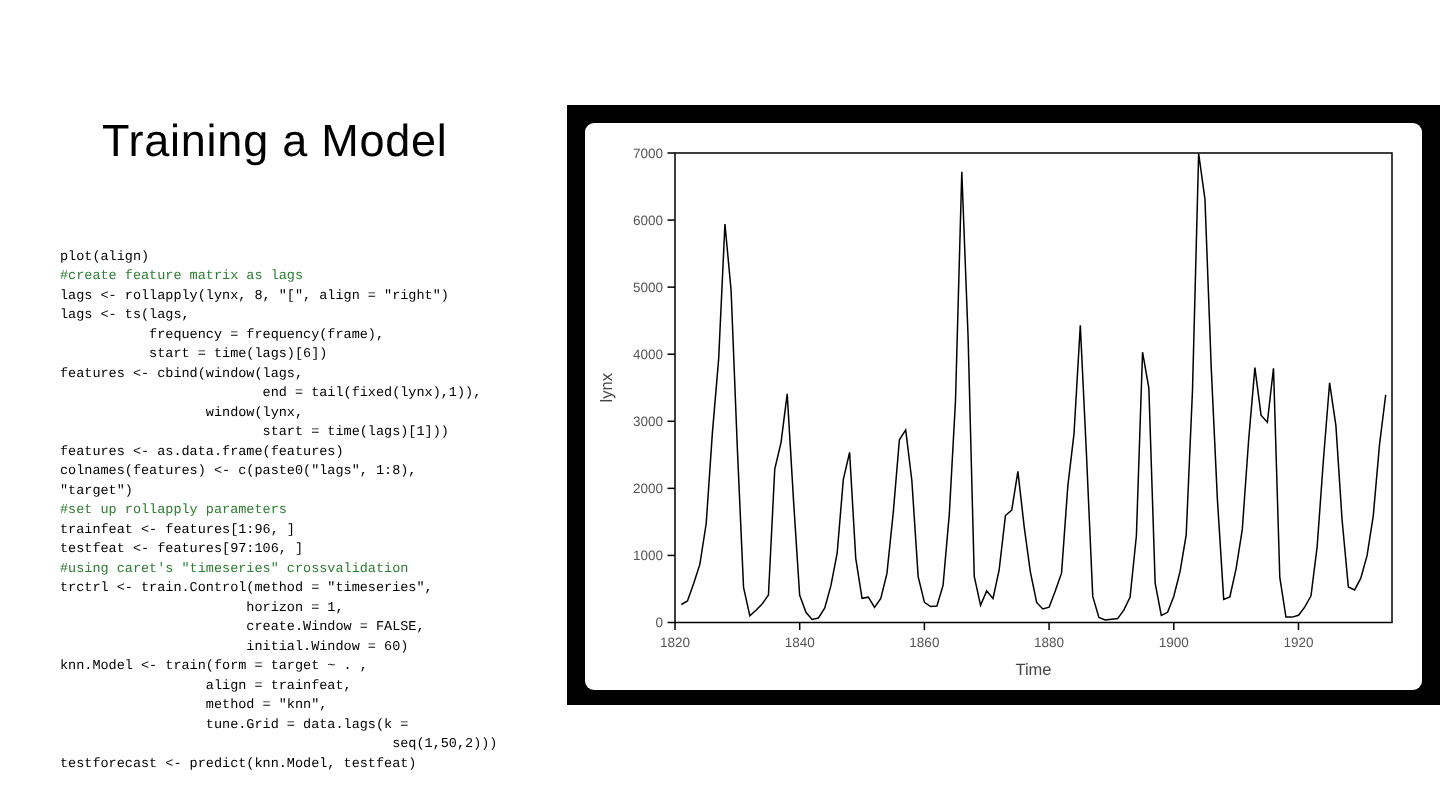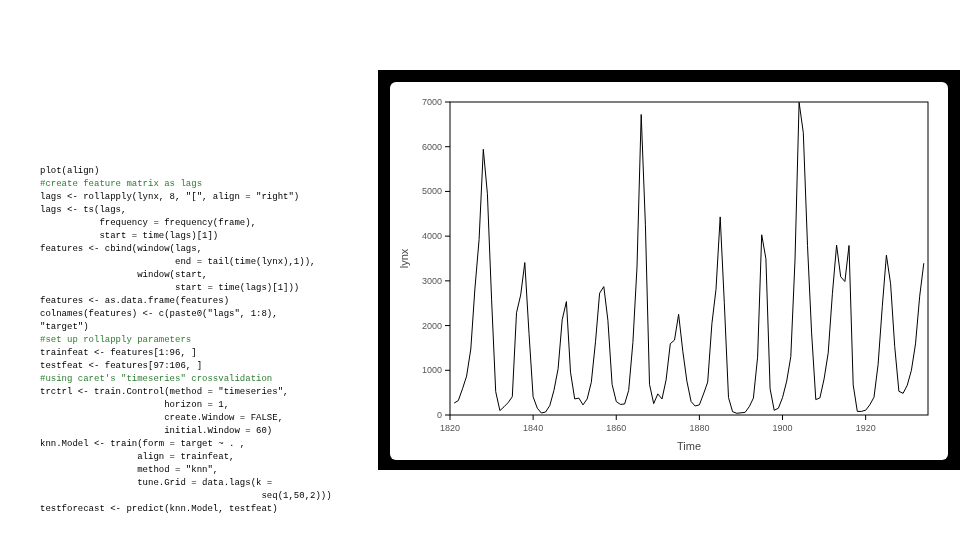--- a/index.html
+++ b/index.html
@@ -70,30 +70,31 @@
     width: 0;
     height: 0;
   }
 </style>
 </head>
 <body>
 
 <div class="slide">
   <div class="dark-right"></div>
 
+  <div class="title">Training a Model</div>
 
   <div class="code" id="code-block"><span>plot(align)</span>
 <span class="comment">#create feature matrix as lags</span>
 <span>lags &lt;- rollapply(lynx, 8, "[", align = "right")</span>
 <span>lags &lt;- ts(lags,</span>
 <span>           frequency = frequency(frame),</span>
-<span>           start = time(lags)[1])</span>
+<span>           start = time(lags)[6])</span>
 <span>features &lt;- cbind(window(lags,</span>
-<span>                         end = tail(time(lynx),1)),</span>
-<span>                  window(start,</span>
+<span>                         end = tail(fixed(lynx),1)),</span>
+<span>                  window(lynx,</span>
 <span>                         start = time(lags)[1]))</span>
 <span>features &lt;- as.data.frame(features)</span>
 <span>colnames(features) &lt;- c(paste0("lags", 1:8),</span>
 <span>"target")</span>
 <span class="comment">#set up rollapply parameters</span>
 <span>trainfeat &lt;- features[1:96, ]</span>
 <span>testfeat &lt;- features[97:106, ]</span>
 <span class="comment">#using caret's "timeseries" crossvalidation</span>
 <span>trctrl &lt;- train.Control(method = "timeseries",</span>
 <span>                       horizon = 1,</span>

